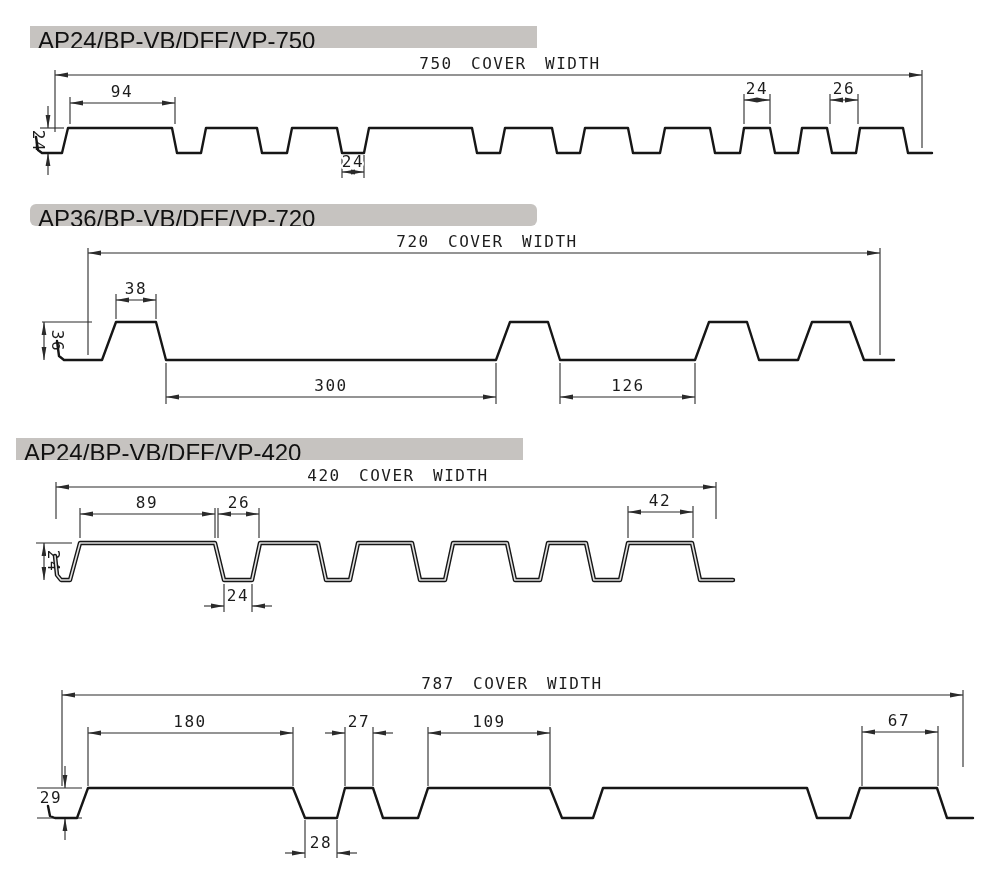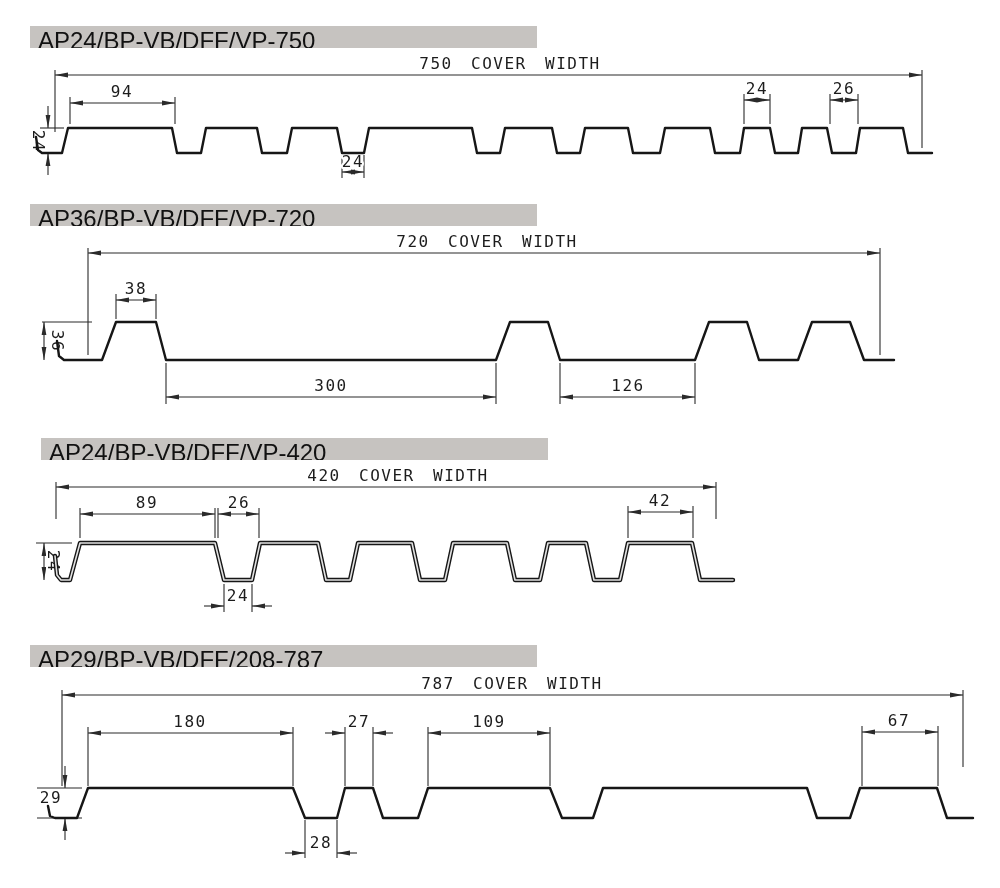--- a/index.html
+++ b/index.html
@@ -164,16 +164,15 @@
       <line x1="37" y1="788" x2="82" y2="788" stroke="#2a2a2a" stroke-width="1.1"></line>
       <line x1="37" y1="818" x2="82" y2="818" stroke="#2a2a2a" stroke-width="1.1"></line>
       <line x1="65" y1="766" x2="65" y2="788" stroke="#2a2a2a" stroke-width="1.1"></line>
       <polygon points="65,788 62.6,775 67.4,775" fill="#2a2a2a"></polygon>
       <line x1="65" y1="818" x2="65" y2="840" stroke="#2a2a2a" stroke-width="1.1"></line>
       <polygon points="65,818 62.6,831 67.4,831" fill="#2a2a2a"></polygon>
       <text x="51" y="803">29</text>
       <polyline points="48,806 50,816 55,818 77,818 88,788 293,788 305,818 337,818 345,788 373,788 383,818 418,818 428,788 550,788 562,818 593,818 603,788 807,788 817,818 850,818 860,788 937,788 947,818 973,818" fill="none" stroke="#161616" stroke-width="2.4" stroke-linejoin="round" stroke-linecap="round"></polyline>
     </svg>
   <div class="title-bar" style="left: 30px; top: 26px; width: 507px; height: 22px; background: rgb(198, 195, 192);">AP24/BP-VB/DFF/VP-750</div>
-  <div class="title-bar" style="left: 30px; top: 204px; width: 507px; height: 22px; background: rgb(198, 195, 192);">AP36/BP-VB/DFF/VP-720</div>
-  <div class="title-bar" style="left: 41px; top: 438px; width: 507px; height: 22px; background: rgb(198, 195, 192);">AP24/BP-VB/DFF/VP-420</div>
-  <div class="title-bar" style="left: 30px; top: 645px; width: 507px; height: 22px; background: rgb(198, 195, 192);">AP29/BP-VB/DFF/208-787</div>
+  <div class="title-bar" style="left: 30px; top: 204px; width: 507px; height: 22px; background: rgb(198, 195, 192); border-radius: 6px;">AP36/BP-VB/DFF/VP-720</div>
+  <div class="title-bar" style="left: 16px; top: 438px; width: 507px; height: 22px; background: rgb(198, 195, 192);">AP24/BP-VB/DFF/VP-420</div>
 </div>
 
 </body></html>

